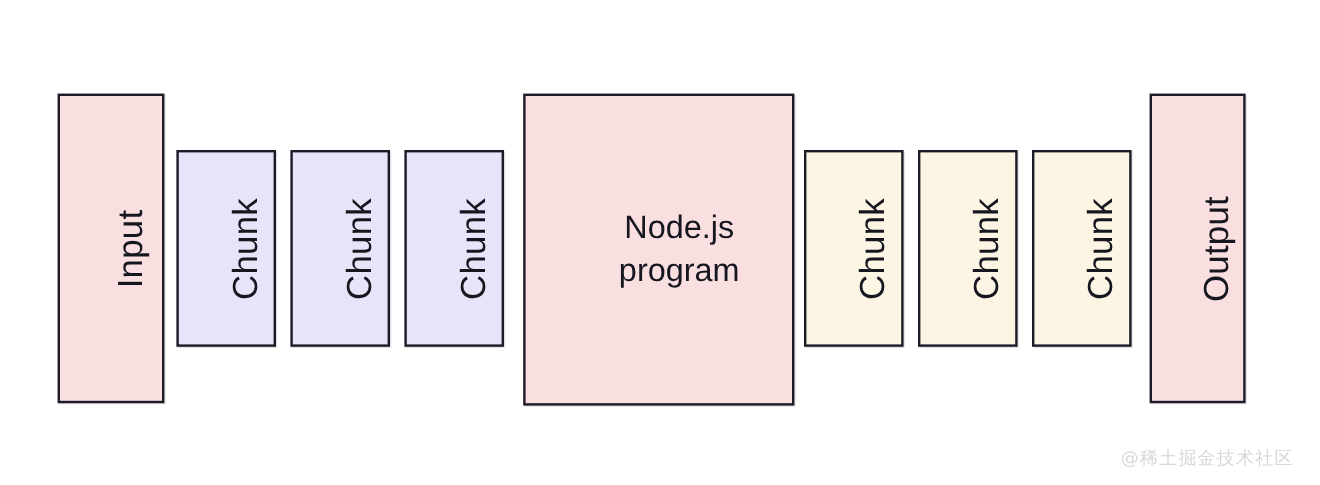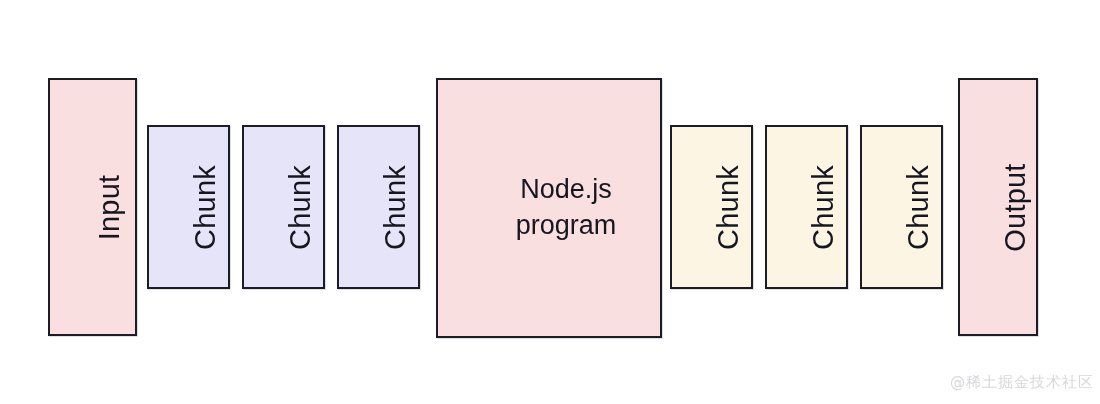--- a/index.html
+++ b/index.html
@@ -41,21 +41,21 @@
   .box-label-horizontal {
     color: #16161f;
     font-size: 27px;
     font-weight: 400;
     text-align: center;
     line-height: 1.32;
     white-space: pre-line;
   }
   .watermark {
     position: absolute;
-    right: 6px;
+    right: 22px;
     bottom: 12px;
     color: #d8d8dc;
     font-size: 15px;
     letter-spacing: 1px;
     font-family: "DejaVu Sans", sans-serif;
     user-select: none;
   }
 </style>
 </head>
 <body>

